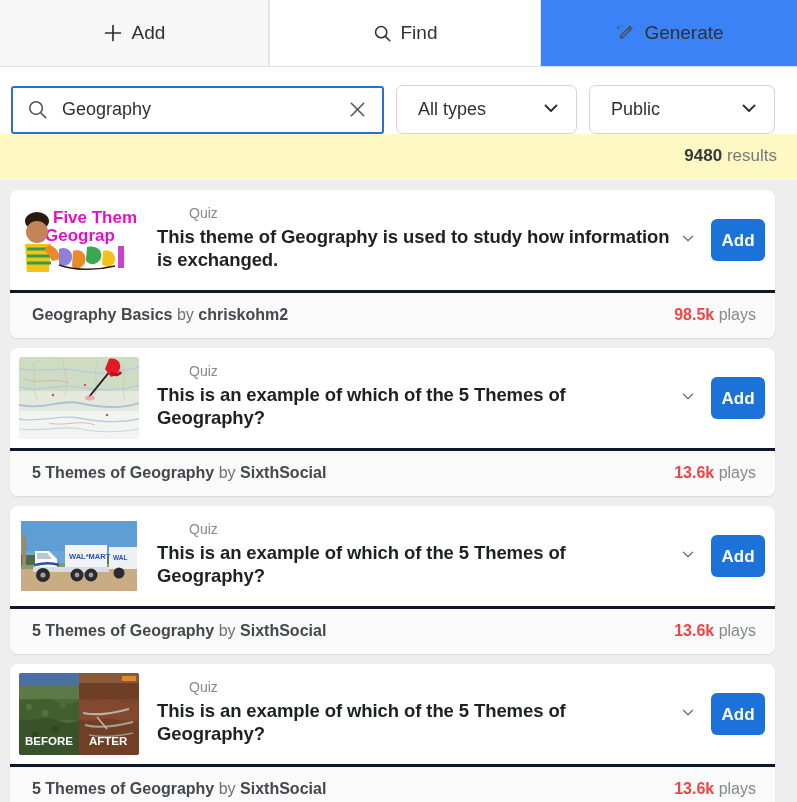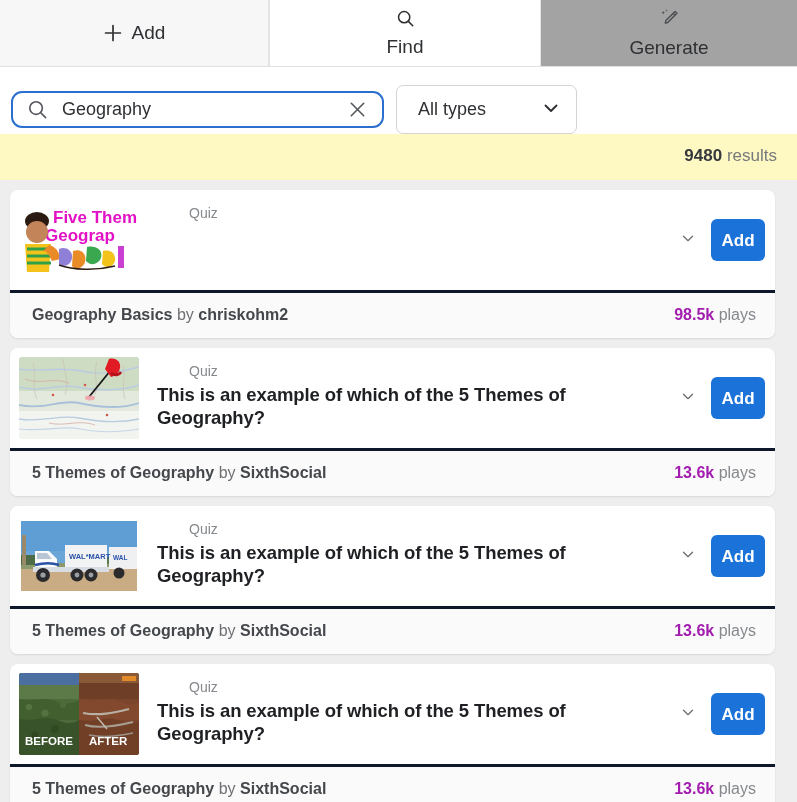--- a/index.html
+++ b/index.html
@@ -30,40 +30,40 @@
     gap: 9px;
     font-size: 19px;
     color: #2e3033;
     cursor: pointer;
     box-sizing: border-box;
     background: #f7f7f7;
     border-right: 1px solid #e3e3e3;
     height: 66px;
   }
   .tab.tab-add    { width: 269px; }
-  .tab.tab-find   { width: 272px; background:#ffffff; border-left:1px solid #e3e3e3;flex-direction:column; }
-  .tab.tab-gen    { width: 256px; background:#a3a3a3; border-right:none;flex-direction:column; }
+  .tab.tab-find   { width: 272px; background:#ffffff; border-left:1px solid #e3e3e3; }
+  .tab.tab-gen    { width: 256px; background:#3b82f6; border-right:none; }
   .tab .tab-label { line-height: 1; padding-bottom: 1px; }
   .tab svg { display:block; }
 
   
   .searchrow {
     display: flex;
     align-items: center;
     gap: 12px;
     padding: 18px 20px 0 11px;
     background: #ffffff;
     box-sizing: border-box;
   }
   .searchbox {
     position: relative;
     flex: 0 0 373px;
-    height: 37px;
+    height: 48px;
     border: 2px solid #2b6fd0;
-    border-radius: 11px;
+    border-radius: 3px;
     display: flex;
     align-items: center;
     box-sizing: border-box;
     background: #fff;
   }
   .searchbox .s-ico { margin-left: 14px; display:flex; }
   .searchbox .s-val {
     flex: 1;
     font-size: 18px;
     color: #2e3033;
@@ -179,21 +179,21 @@
     align-items: center;
     justify-content: space-between;
     background: #fafafa;
     border-top: 3px solid #0f172a;
     padding: 13px 19px 14px 22px;
     font-size: 16px;
   }
   .foot-left  { color: #6e7074; }
   .foot-left .strong { color: #44474b; font-weight: 700; }
   .foot-right { color: #85888c; }
-  .foot-right .strong { color: #a21caf; font-weight: 700; }
+  .foot-right .strong { color: #ef4444; font-weight: 700; }
 </style>
 </head>
 <body>
 
 <div class="tabbar">
 
   <div class="tab tab-add">
     <span>
       <svg width="20" height="20" viewBox="0 0 20 20">
         <path d="M10 2.6v14.8M2.6 10h14.8" stroke="#2e3033" stroke-width="1.7" fill="none" stroke-linecap="round"></path>
@@ -244,20 +244,28 @@
 
   <div class="select sel-types">
     <span class="sel-label">All types</span>
     <span>
       <svg width="22" height="22" viewBox="0 0 22 22">
         <path d="M5.5 8.5L11 14l5.5-5.5" stroke="#2e3033" stroke-width="1.9" fill="none" stroke-linecap="round" stroke-linejoin="round"></path>
       </svg>
     </span>
   </div>
 
+  <div class="select sel-vis">
+    <span class="sel-label">Public</span>
+    <span>
+      <svg width="22" height="22" viewBox="0 0 22 22">
+        <path d="M5.5 8.5L11 14l5.5-5.5" stroke="#2e3033" stroke-width="1.9" fill="none" stroke-linecap="round" stroke-linejoin="round"></path>
+      </svg>
+    </span>
+  </div>
 </div>
 
 <div class="resultsrow">
   <span class="rcount">9480</span>
   <span>results</span>
 </div>
 
 <div class="results">
 
   <div class="card">
@@ -276,20 +284,21 @@
           <path d="M40 50c7-3 14 2 13 9-1 7-8 10-13 6z" fill="#8f7fd6"></path>
           <path d="M54 52c9-3 14 4 12 11-2 6-9 9-13 4z" fill="#e98c28"></path>
           <path d="M68 48c10-2 16 4 14 11-3 7-11 8-15 3z" fill="#3aa84f"></path>
           <path d="M84 52c8-2 13 3 12 10-2 6-9 8-13 3z" fill="#f3c31b"></path>
           <path d="M99 47h6v22h-6z" fill="#c83fd1"></path>
           <path d="M40 66c14 5 36 6 56 1" stroke="#2b1a12" stroke-width="1.4" fill="none"></path>
         </svg>
       </div>
       <div class="card-body">
         <div class="kind">Quiz</div>
+        <div class="title">This theme of Geography is used to study how information is exchanged.</div>
       </div>
       <div class="chev-btn">
         <span>
           <svg width="18" height="18" viewBox="0 0 20 20">
             <path d="M5 8l5 5 5-5" stroke="#6b6e72" stroke-width="1.4" fill="none" stroke-linecap="round" stroke-linejoin="round"></path>
           </svg>
         </span>
       </div>
       <button class="add-btn">Add</button>
     </div>

